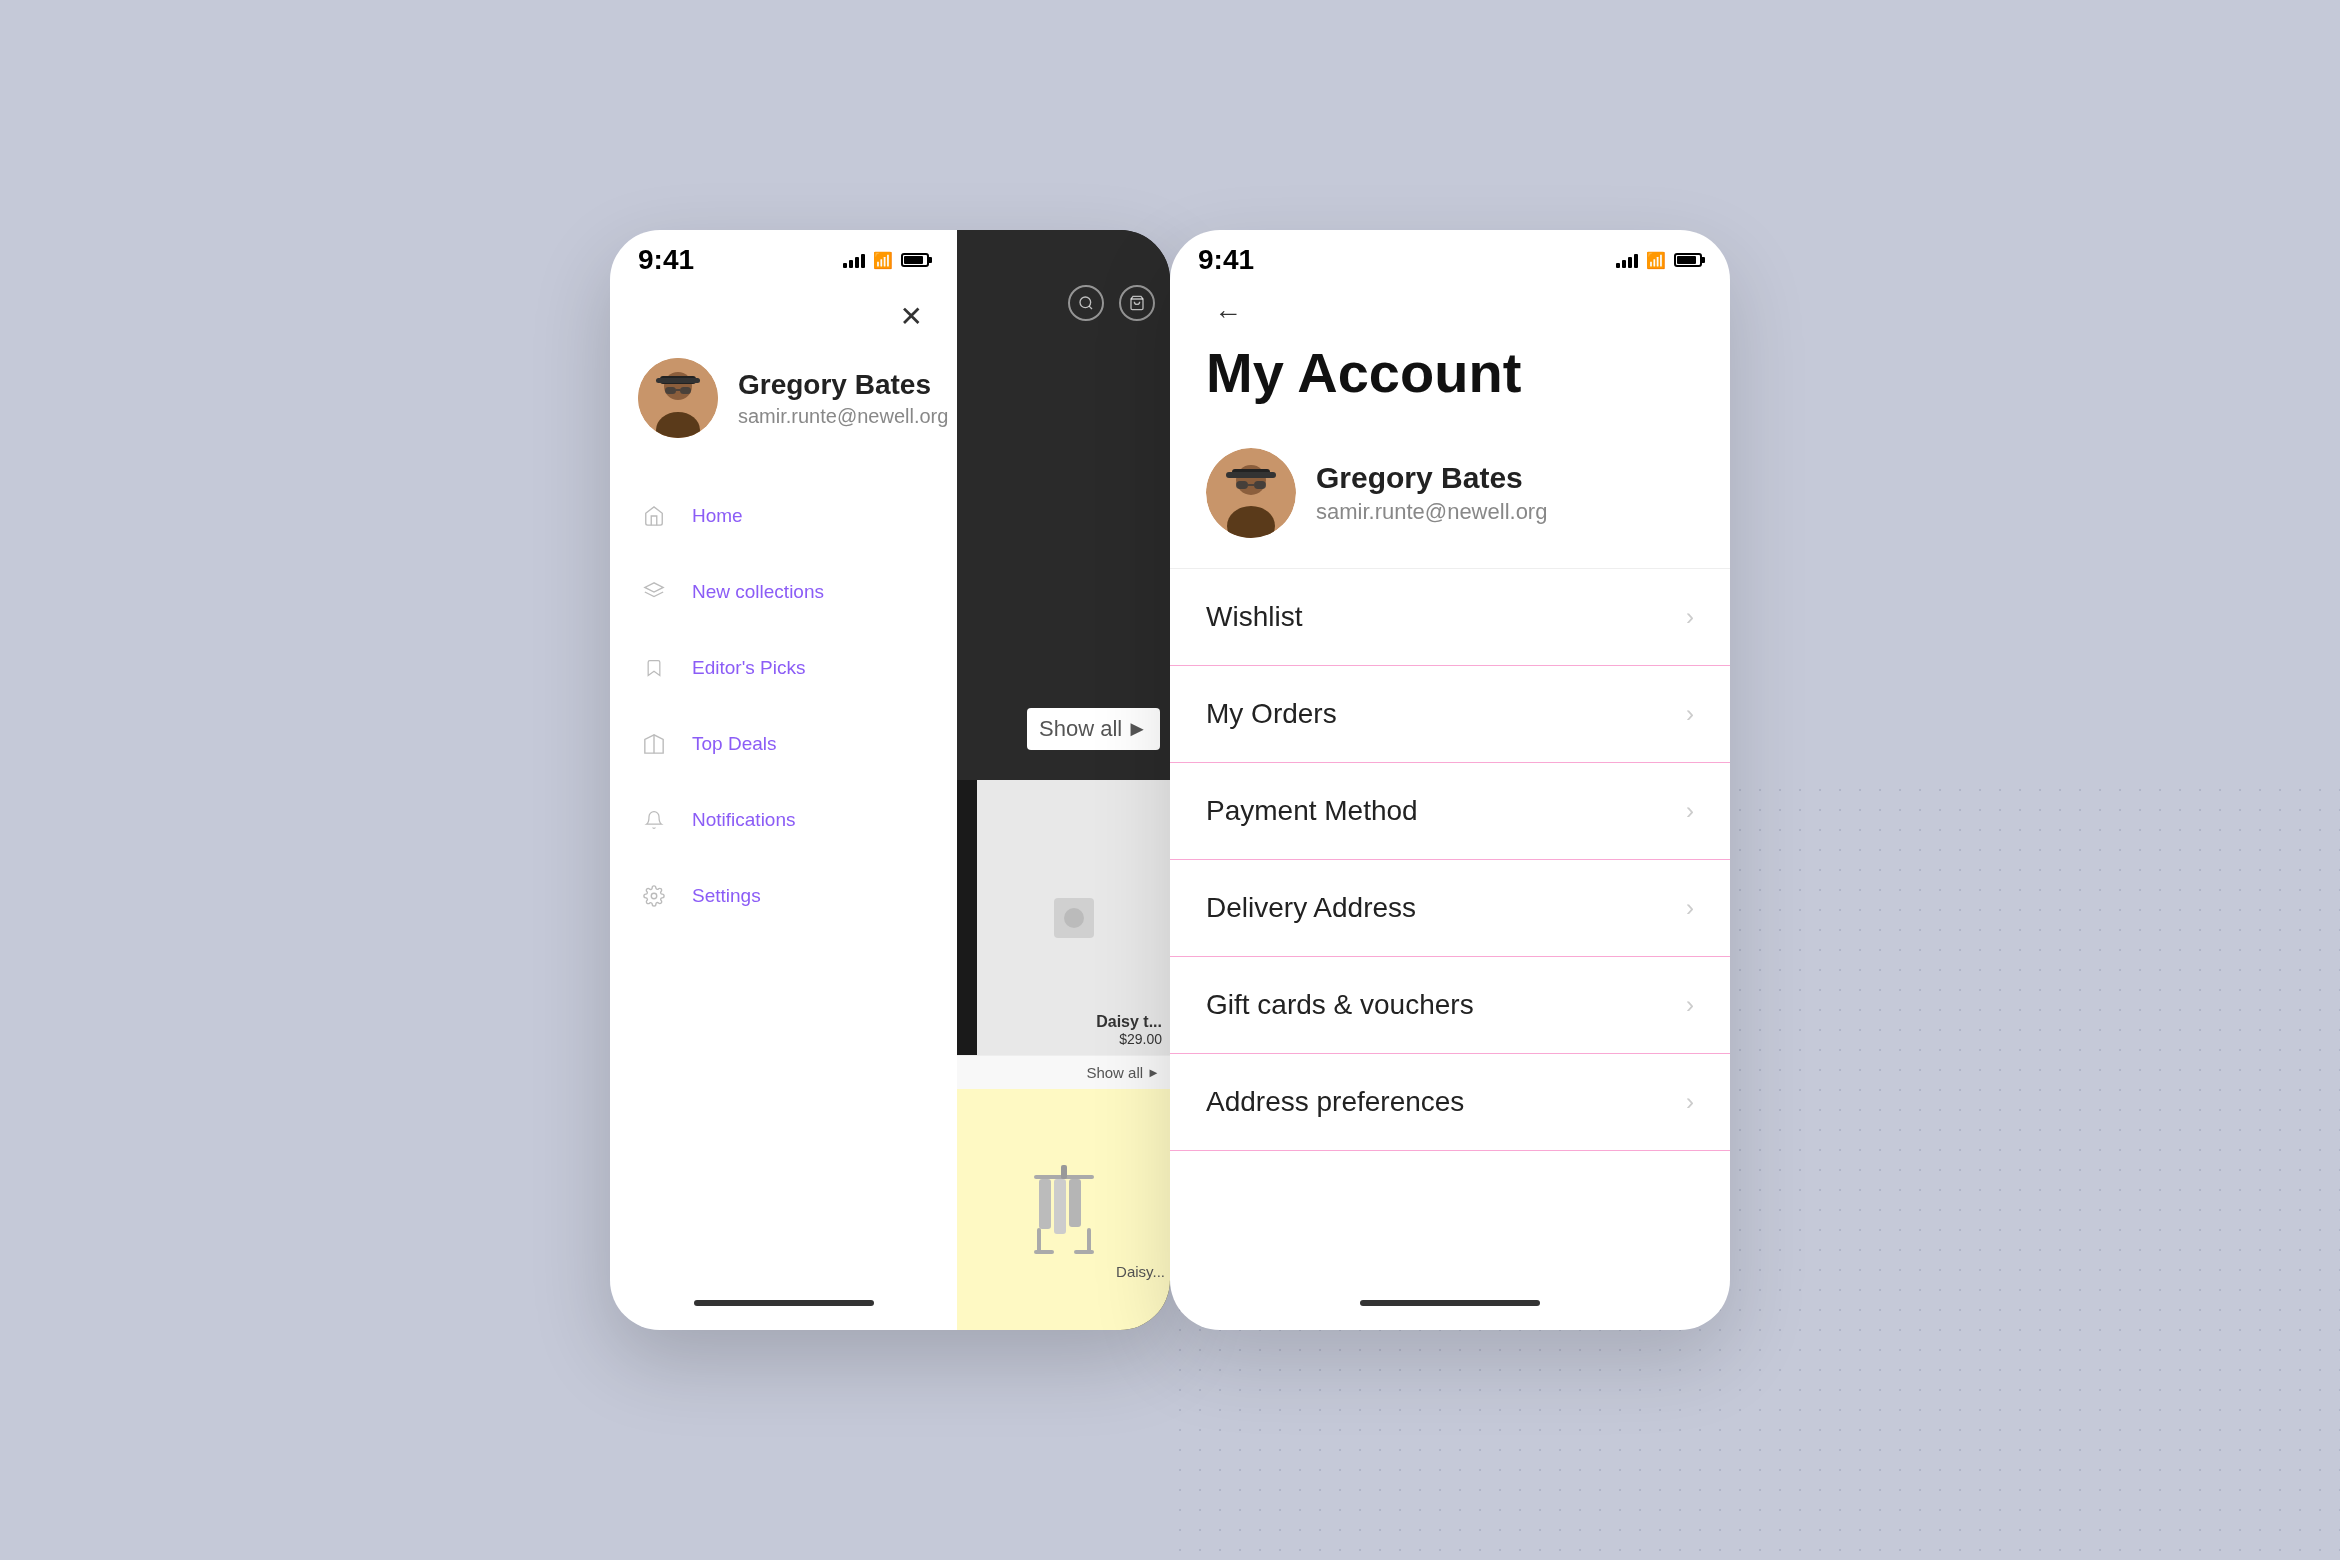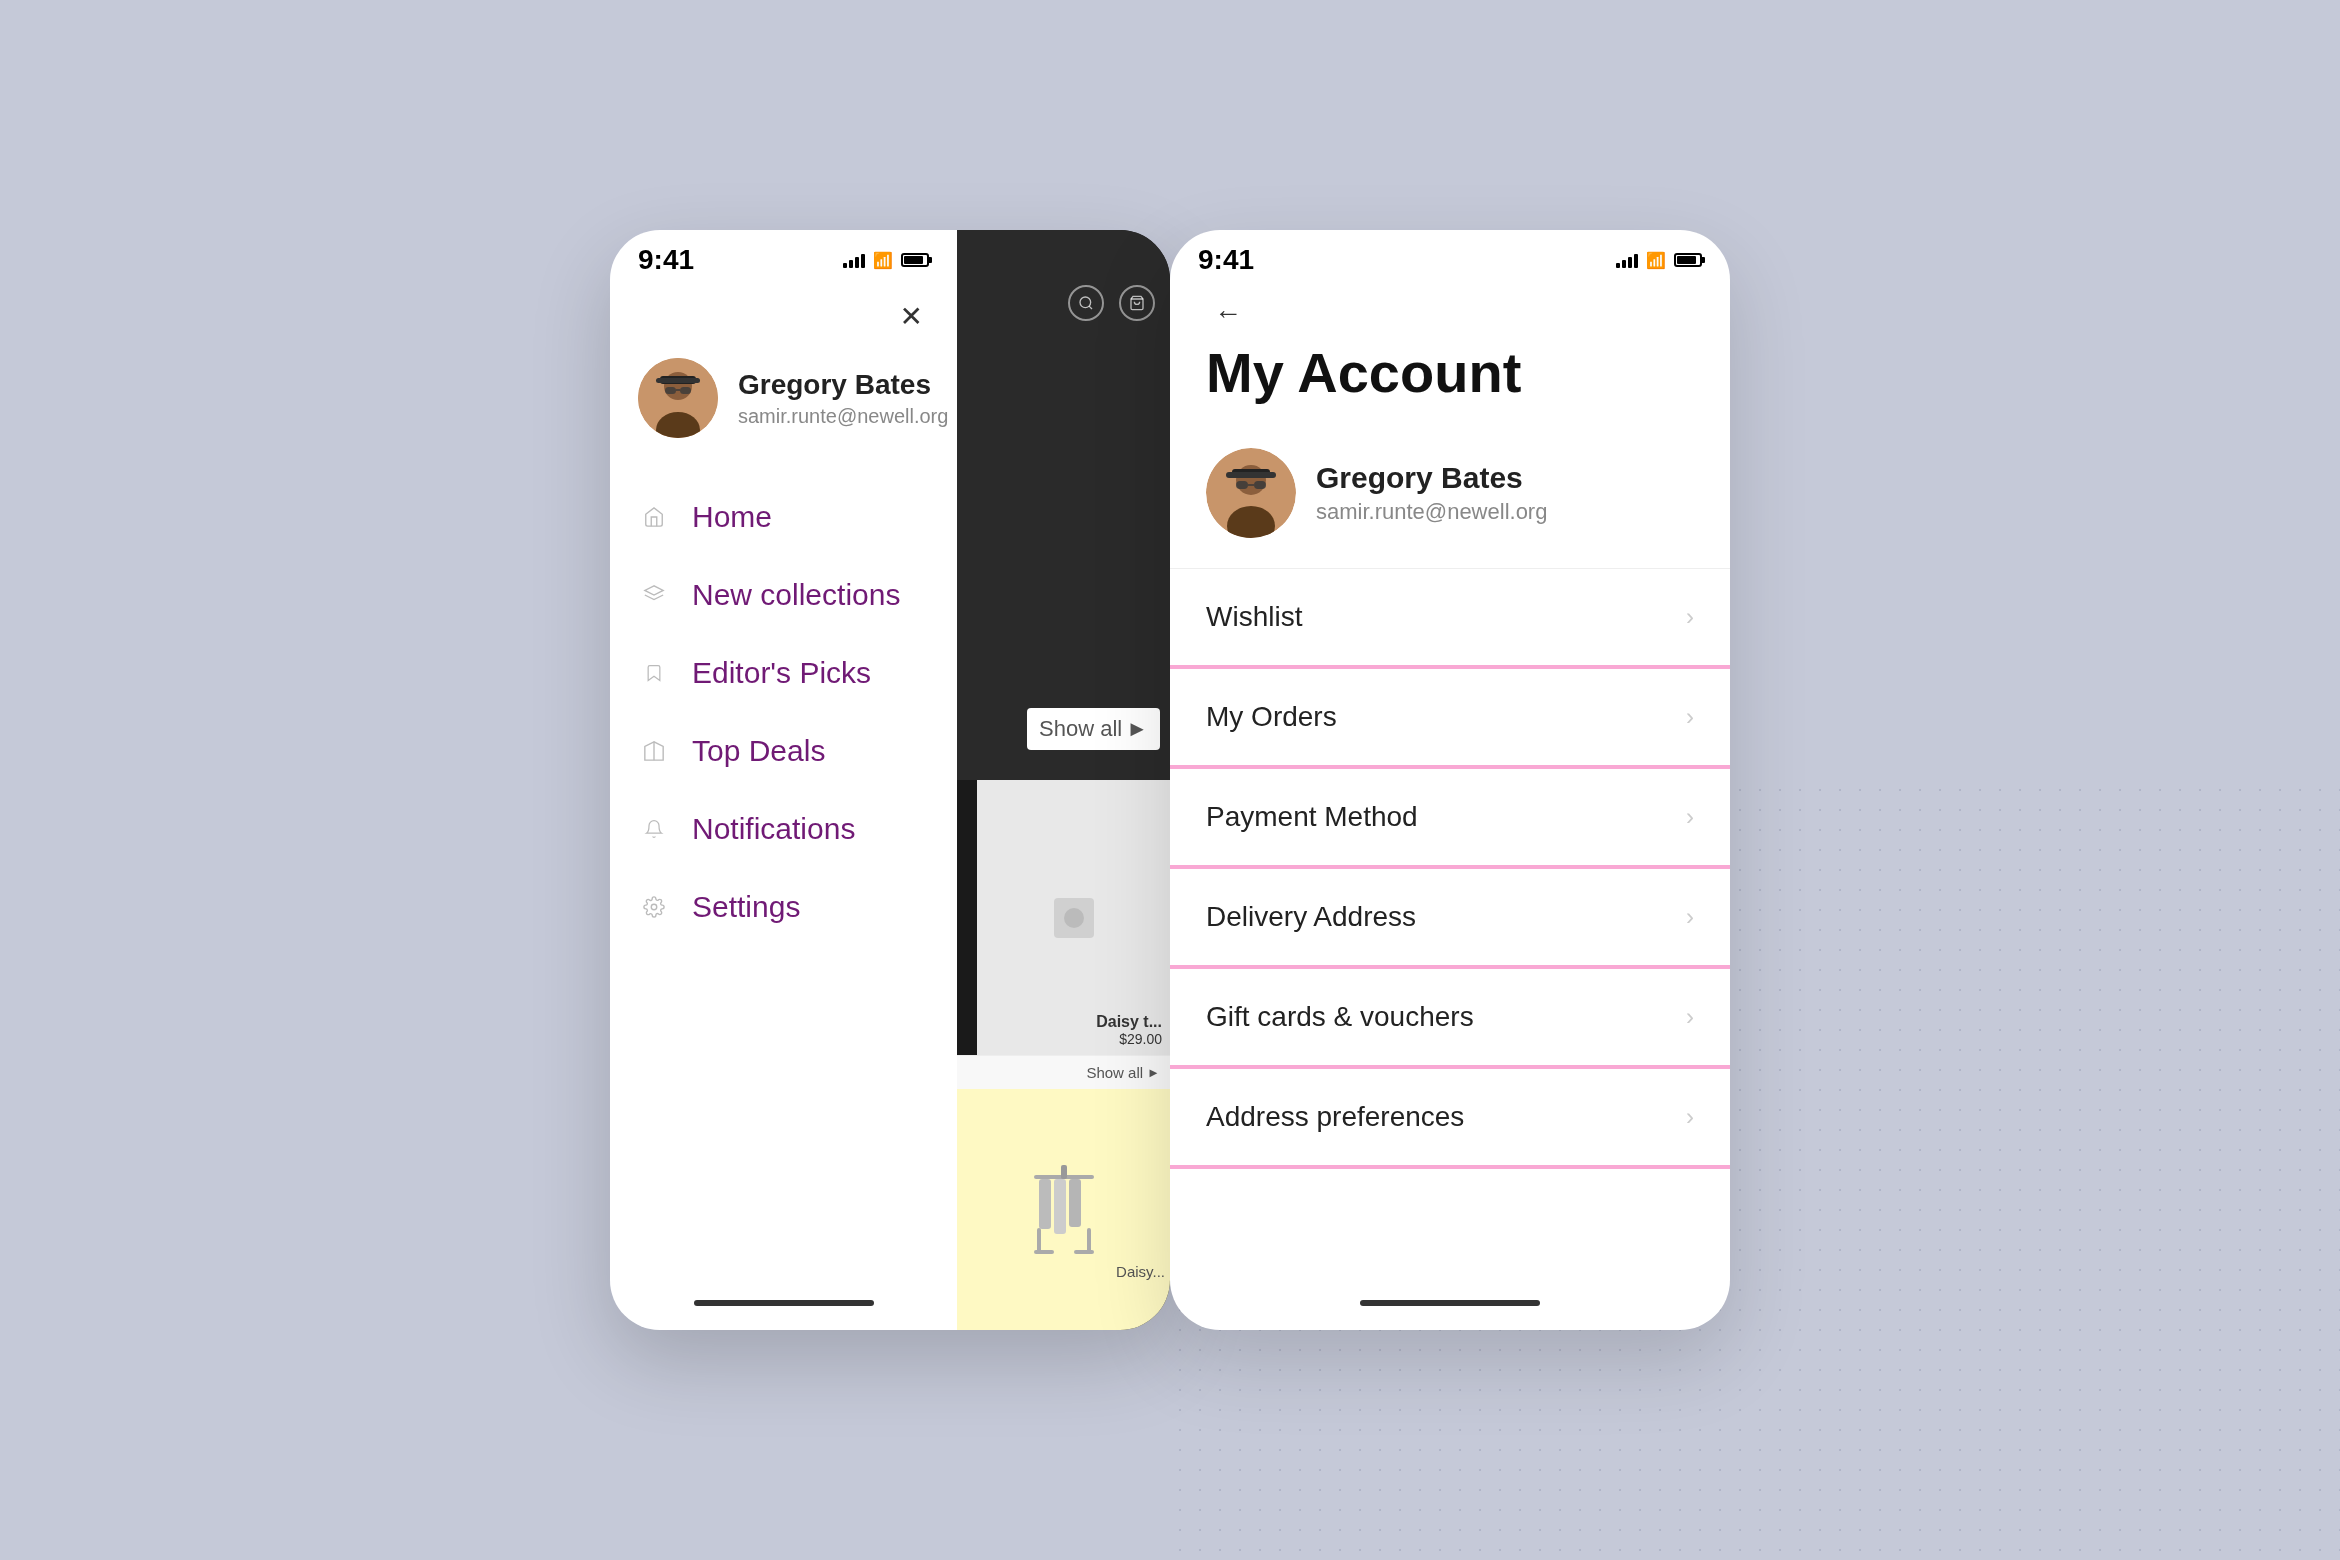--- a/index.html
+++ b/index.html
@@ -267,22 +267,22 @@
     .menu-item-icon {
       width: 32px;
       height: 32px;
       display: flex;
       align-items: center;
       justify-content: center;
       flex-shrink: 0;
     }
 
     .menu-item-label {
-      font-size: 30px;
-      color: #701a75;
+      font-size: 19px;
+      color: #8b5cf6;
       font-weight: 400;
     }
 
     
     .home-bar {
       display: flex;
       justify-content: center;
       padding: 20px 0 24px;
     }
 
@@ -368,21 +368,21 @@
     .account-menu {
       flex: 1;
       overflow: hidden;
     }
 
     .account-item {
       display: flex;
       align-items: center;
       justify-content: space-between;
       padding: 32px 36px;
-      border-bottom: 4px solid #f9a8d4;
+      border-bottom: 1px solid #f9a8d4;
       cursor: pointer;
     }
 
     .account-item-label {
       font-size: 28px;
       color: #222;
       font-weight: 400;
     }
 
     .chevron-right {

